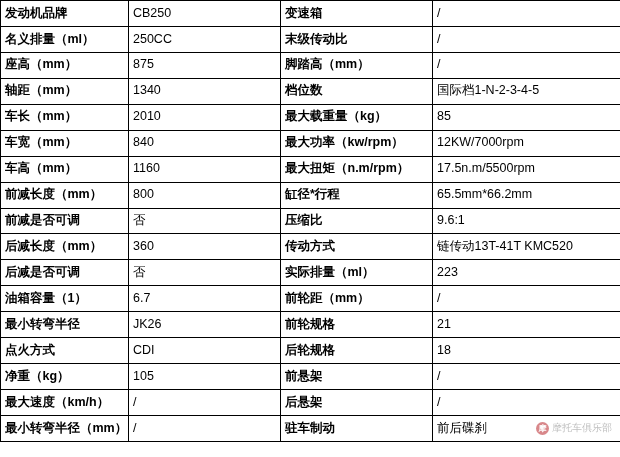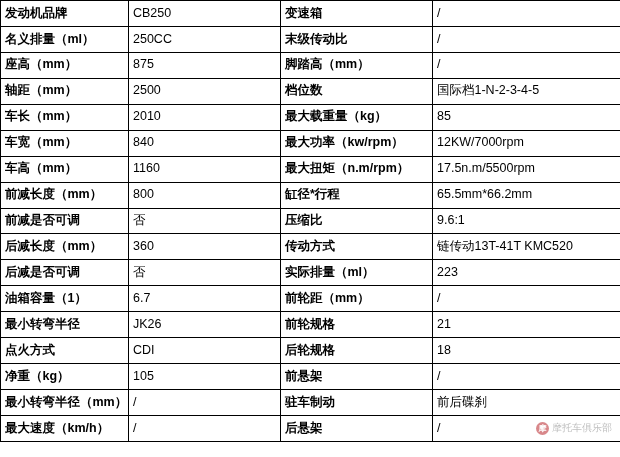--- a/index.html
+++ b/index.html
@@ -90,21 +90,21 @@
         <td class="value">/</td>
       </tr>
       <tr>
         <td class="label">座高（mm）</td>
         <td class="value">875</td>
         <td class="label">脚踏高（mm）</td>
         <td class="value">/</td>
       </tr>
       <tr>
         <td class="label">轴距（mm）</td>
-        <td class="value">2500</td>
+        <td class="value">1340</td>
         <td class="label">档位数</td>
         <td class="value">国际档1-N-2-3-4-5</td>
       </tr>
       <tr>
         <td class="label">车长（mm）</td>
         <td class="value">2010</td>
         <td class="label">最大载重量（kg）</td>
         <td class="value">85</td>
       </tr>
       <tr>
@@ -161,30 +161,30 @@
         <td class="label">后轮规格</td>
         <td class="value">18</td>
       </tr>
       <tr>
         <td class="label">净重（kg）</td>
         <td class="value">105</td>
         <td class="label">前悬架</td>
         <td class="value">/</td>
       </tr>
       <tr>
+        <td class="label">最大速度（km/h）</td>
+        <td class="value">/</td>
+        <td class="label">后悬架</td>
+        <td class="value">/</td>
+      </tr>
+      <tr>
         <td class="label">最小转弯半径（mm）</td>
         <td class="value">/</td>
         <td class="label">驻车制动</td>
         <td class="value">前后碟刹</td>
-      </tr>
-      <tr>
-        <td class="label">最大速度（km/h）</td>
-        <td class="value">/</td>
-        <td class="label">后悬架</td>
-        <td class="value">/</td>
       </tr>
     </tbody>
 </table>
 
 <div class="watermark">
   <span class="wm-badge">摩</span>
   <span class="wm-text">摩托车俱乐部</span>
 </div>
 
 </body></html>

